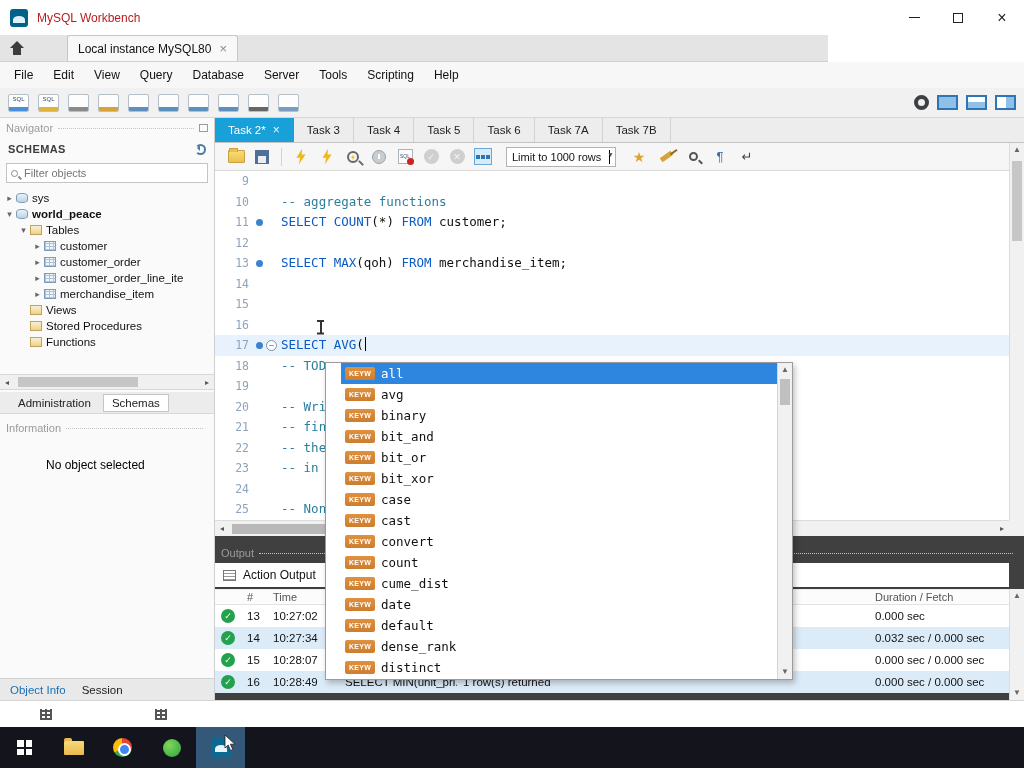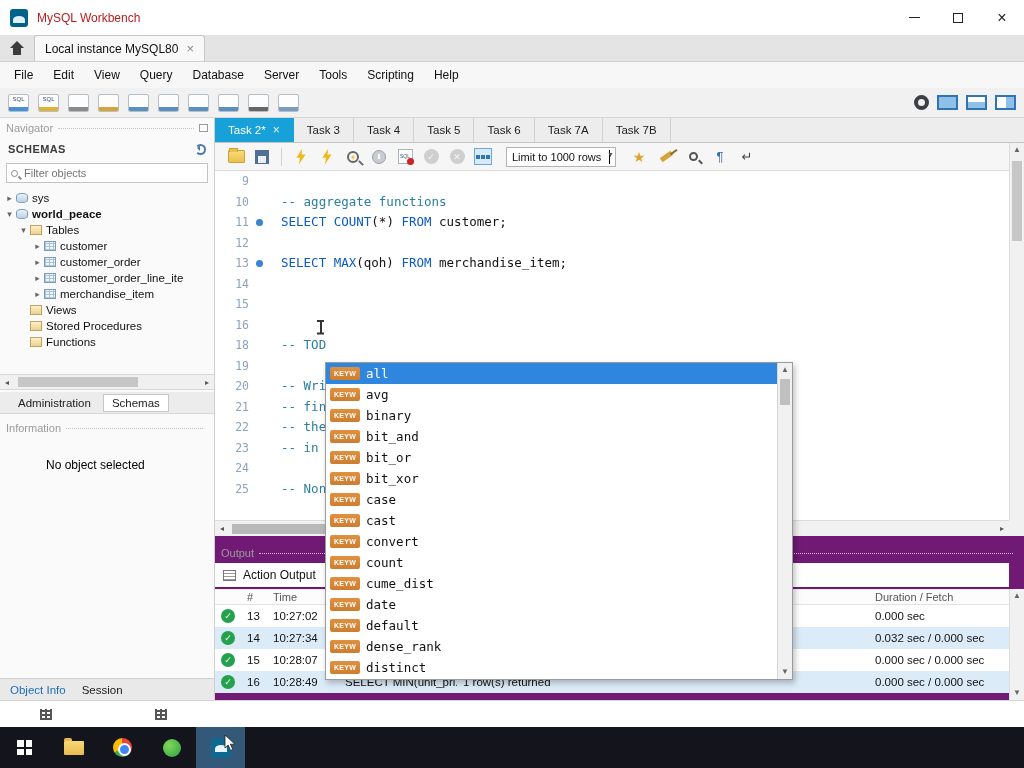--- a/index.html
+++ b/index.html
@@ -12,22 +12,22 @@
   .app-icon{width:18px;height:18px;border-radius:3px;background:#00618a;position:relative;flex:none;}
   .app-icon::after{content:'';position:absolute;left:3px;top:7px;width:12px;height:7px;
                    border-radius:50% 50% 0 0;background:#dff0f8;}
   .win-title{font-size:12px;color:#b91c1c;}
   .win-controls{margin-left:auto;display:flex;height:35px;}
   .win-btn{width:44px;height:35px;display:flex;align-items:center;justify-content:center;font-size:14px;color:#222;}
   .win-max i{width:10px;height:10px;border:1px solid #222;display:block;}
   .win-min i{width:11px;height:1px;background:#222;display:block;}
   .win-close{font-size:16px;}
   
-  .conntabs{position:absolute;left:0;top:35px;width:1024px;height:27px;background:#e4e4e4;
-            border-bottom:1px solid #d0d0d0;display:flex;align-items:center;}
+  .conntabs{position:absolute;left:0;top:35px;width:828px;height:27px;background:#e4e4e4;
+            border-bottom:1px solid #d0d0d0;display:flex;align-items:center;gap:33px;}
   .home-btn{width:34px;height:26px;display:flex;align-items:center;justify-content:center;}
   .conn-tab{height:26px;background:#f8f8f8;border:1px solid #c6c6c6;border-bottom:none;
             border-radius:3px 3px 0 0;display:flex;align-items:center;gap:8px;padding:0 10px;font-size:12px;}
   .conn-close{color:#888;font-size:13px;}
   
   .menubar{position:absolute;left:0;top:62px;width:1024px;height:26px;background:#f7f7f7;
            display:flex;align-items:center;padding-left:4px;}
   .menu-item{padding:0 10px;font-size:12px;height:100%;display:flex;align-items:center;}
   
   .maintoolbar{position:absolute;left:0;top:88px;width:1024px;height:30px;background:#f1f1f1;
@@ -75,21 +75,21 @@
              background:#ececec;border-bottom:1px solid #d8d8d8;padding-left:10px;gap:4px;}
   .side-tab{font-size:11.5px;padding:2px 8px;color:#222;}
   .side-tab.active{background:#fff;border:1px solid #c6c6c6;}
   .info-header{position:absolute;left:0;top:300px;width:214px;}
   .info-text{position:absolute;left:46px;top:340px;font-size:12px;color:#000;}
   .footer-tabs{position:absolute;left:0;bottom:0;width:214px;height:22px;background:#e9e9e9;
                border-top:1px solid #d2d2d2;display:flex;align-items:center;padding-left:10px;gap:16px;}
   .footer-tab{font-size:11.5px;color:#222;}
   .footer-tab.active{color:#1b6fb5;}
   
-  .main{position:absolute;left:215px;top:118px;width:809px;height:582px;background:#701a75;}
+  .main{position:absolute;left:215px;top:118px;width:809px;height:582px;background:#404040;}
   .etabs{position:absolute;left:0;top:0;width:809px;height:25px;background:#ededed;
          border-bottom:1px solid #c4c4c4;display:flex;align-items:stretch;}
   .etab{display:flex;align-items:center;padding:0 13px;font-size:11.5px;color:#222;border-right:1px solid #d2d2d2;gap:7px;}
   .etab.active{background:var(--accent_blue,#18a0d8);color:#fff;border-right-color:var(--accent_blue,#18a0d8);}
   .etab-close{font-size:12px;color:#eaf6fc;}
   .sqltoolbar{position:absolute;left:0;top:25px;width:809px;height:28px;background:#f6f6f6;
               border-bottom:1px solid #dadada;display:flex;align-items:center;padding-left:12px;gap:8px;}
   .sqlic{width:18px;height:18px;display:flex;align-items:center;justify-content:center;font-size:13px;color:#444;flex:none;position:relative;}
   .ic-folder{width:17px;height:13px;background:linear-gradient(#f9dc74,#ecc04f);border:1px solid #c9a23e;border-radius:1px;position:relative;}
   .ic-folder::before{content:'';position:absolute;top:-3px;left:0;width:7px;height:3px;background:#ecc04f;border:1px solid #c9a23e;border-bottom:none;}
@@ -158,21 +158,21 @@
        font-size:9px;font-style:normal;display:flex;align-items:center;justify-content:center;}
   .c-num{width:26px;padding-left:6px;flex:none;}
   .c-time{width:72px;padding-left:6px;flex:none;}
   .c-action{width:118px;padding-left:6px;flex:none;white-space:nowrap;overflow:hidden;}
   .c-resp{flex:1;padding-left:6px;white-space:nowrap;overflow:hidden;}
   .c-dur{width:112px;margin-right:22px;flex:none;white-space:nowrap;}
   .out-vscroll{position:absolute;right:0;top:471px;width:15px;height:111px;background:#f1f1f1;border-left:1px solid #dcdcdc;}
   .out-vscroll .down{bottom:0;}
   
   .autocomplete{position:absolute;left:325px;top:362px;width:468px;height:318px;background:#fff;
-                border:1px solid #9b9b9b;box-shadow:2px 3px 6px rgba(0,0,0,.25);z-index:50;display:flex;}
+                border:1px solid #9b9b9b;box-shadow:2px 3px 6px rgba(0,0,0,.25);z-index:50;display:flex;padding-left:15px;}
   .ac-list{flex:1;overflow:hidden;}
   .ac-row{height:21px;display:flex;align-items:center;padding-left:4px;gap:6px;}
   .ac-row.sel{background:var(--selection_blue,#2e86de);}
   .ac-badge{width:30px;height:13px;border-radius:2px;background:linear-gradient(var(--badge_orange,#e0913f),#cd7d2e);
             color:#fff;font-size:7px;font-weight:bold;display:flex;align-items:center;justify-content:center;
             letter-spacing:.3px;font-family:"Liberation Sans",sans-serif;flex:none;}
   .ac-label{font-family:"DejaVu Sans Mono",monospace;font-size:12.5px;color:#111;}
   .ac-row.sel .ac-label{color:#fff;}
   .ac-scroll{width:15px;background:#f1f1f1;border-left:1px solid #d5d5d5;position:relative;flex:none;}
   .ac-scroll .down{bottom:0;}
@@ -481,20 +481,28 @@
         </div>
         <div class="ed-line">
           <span class="lnum">15</span>
           <span class="lmark"></span>
         </div>
         <div class="ed-line">
           <span class="lnum">16</span>
           <span class="lmark"></span>
           <span class="code"></span>
         </div>
+        <div class="ed-line current">
+          <span class="lnum">17</span>
+          <span class="lmark">
+            <span class="stmt-dot"></span>
+            <span class="fold-minus">−</span>
+          </span>
+          <span class="code"><span class="kw">SELECT</span><span class="pl"> </span><span class="kw">AVG</span><span class="pl">(</span><span class="caret"></span></span>
+        </div>
         <div class="ed-line">
           <span class="lnum">18</span>
           <span class="lmark"></span>
           <span class="code"><span class="com">-- TOD</span></span>
         </div>
         <div class="ed-line">
           <span class="lnum">19</span>
           <span class="lmark"></span>
           <span class="code"></span>
         </div>

